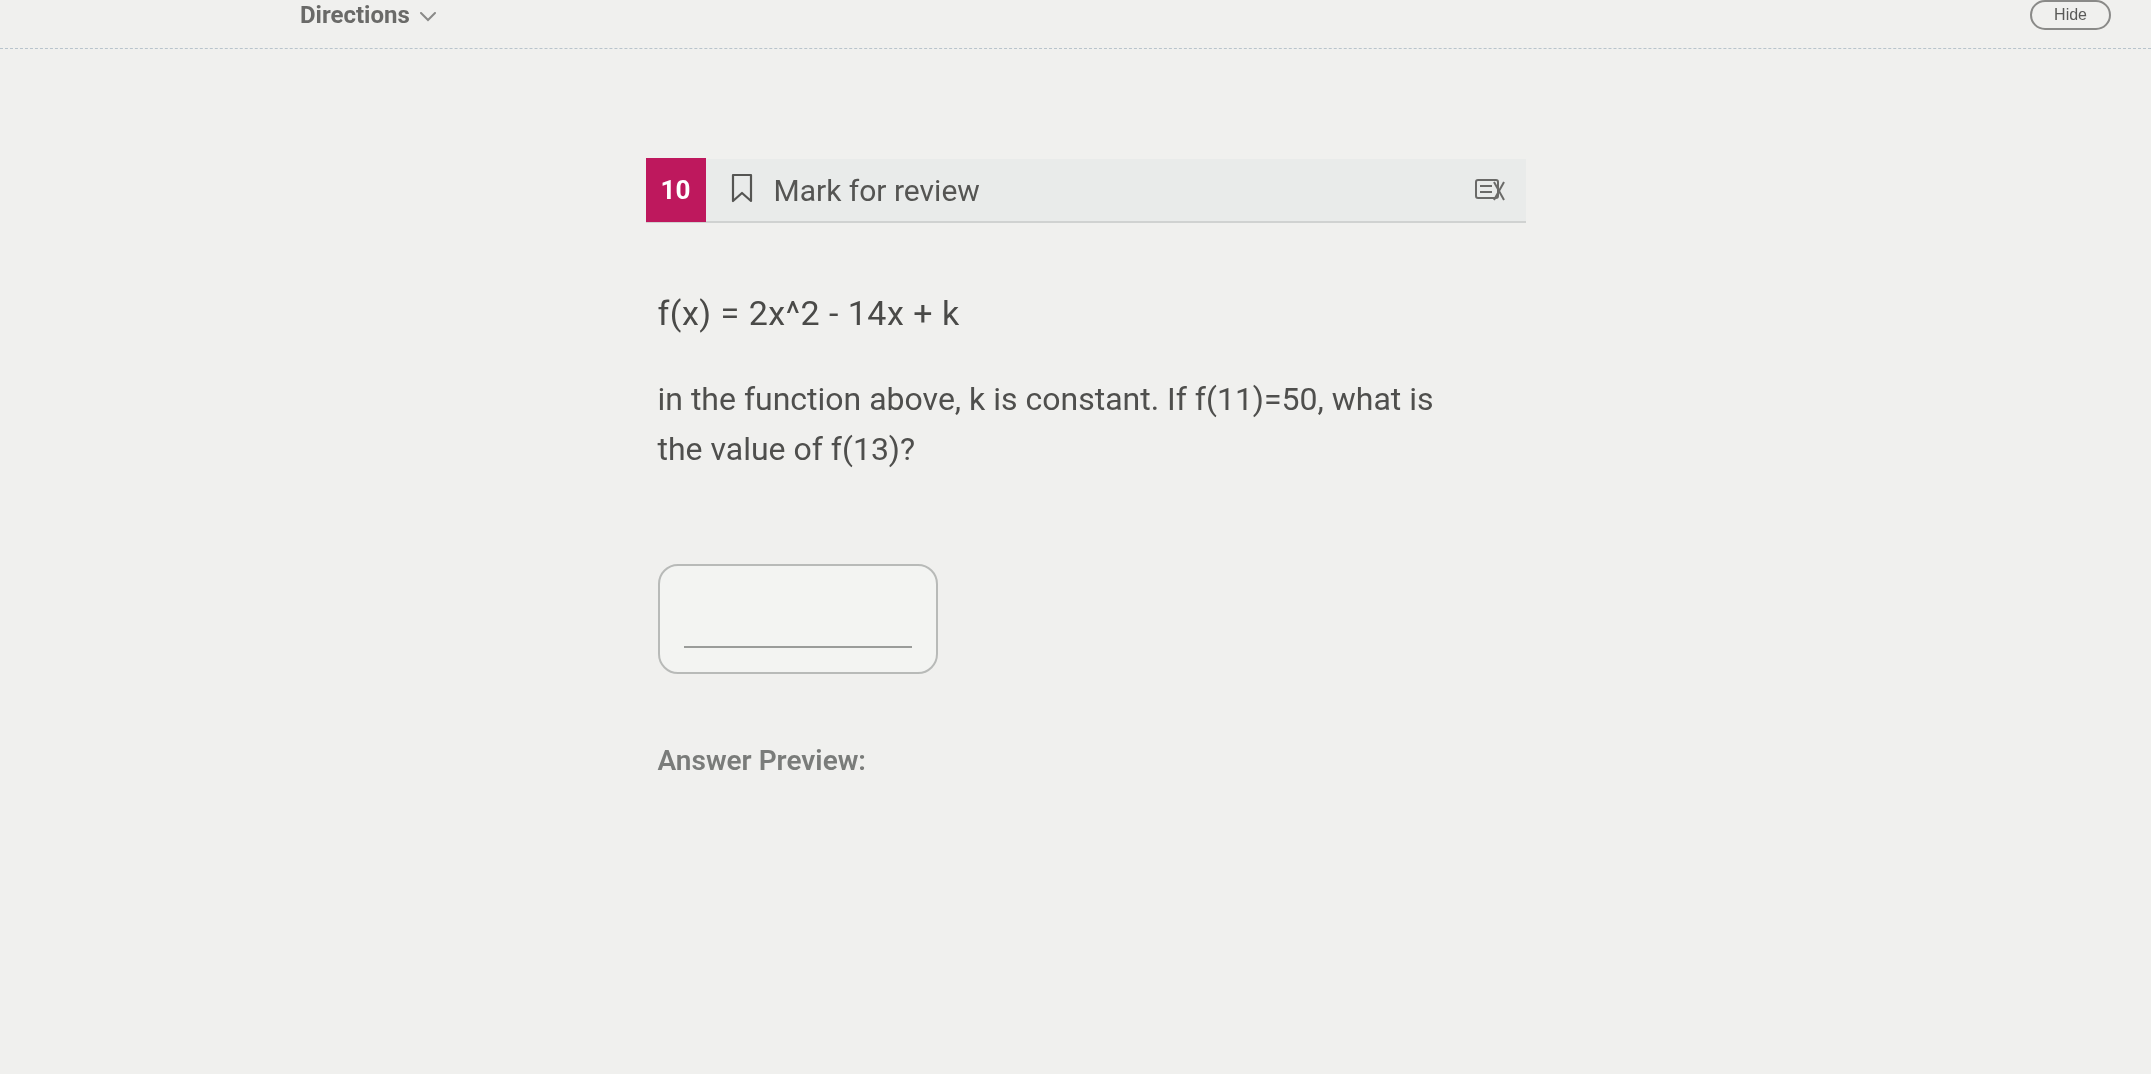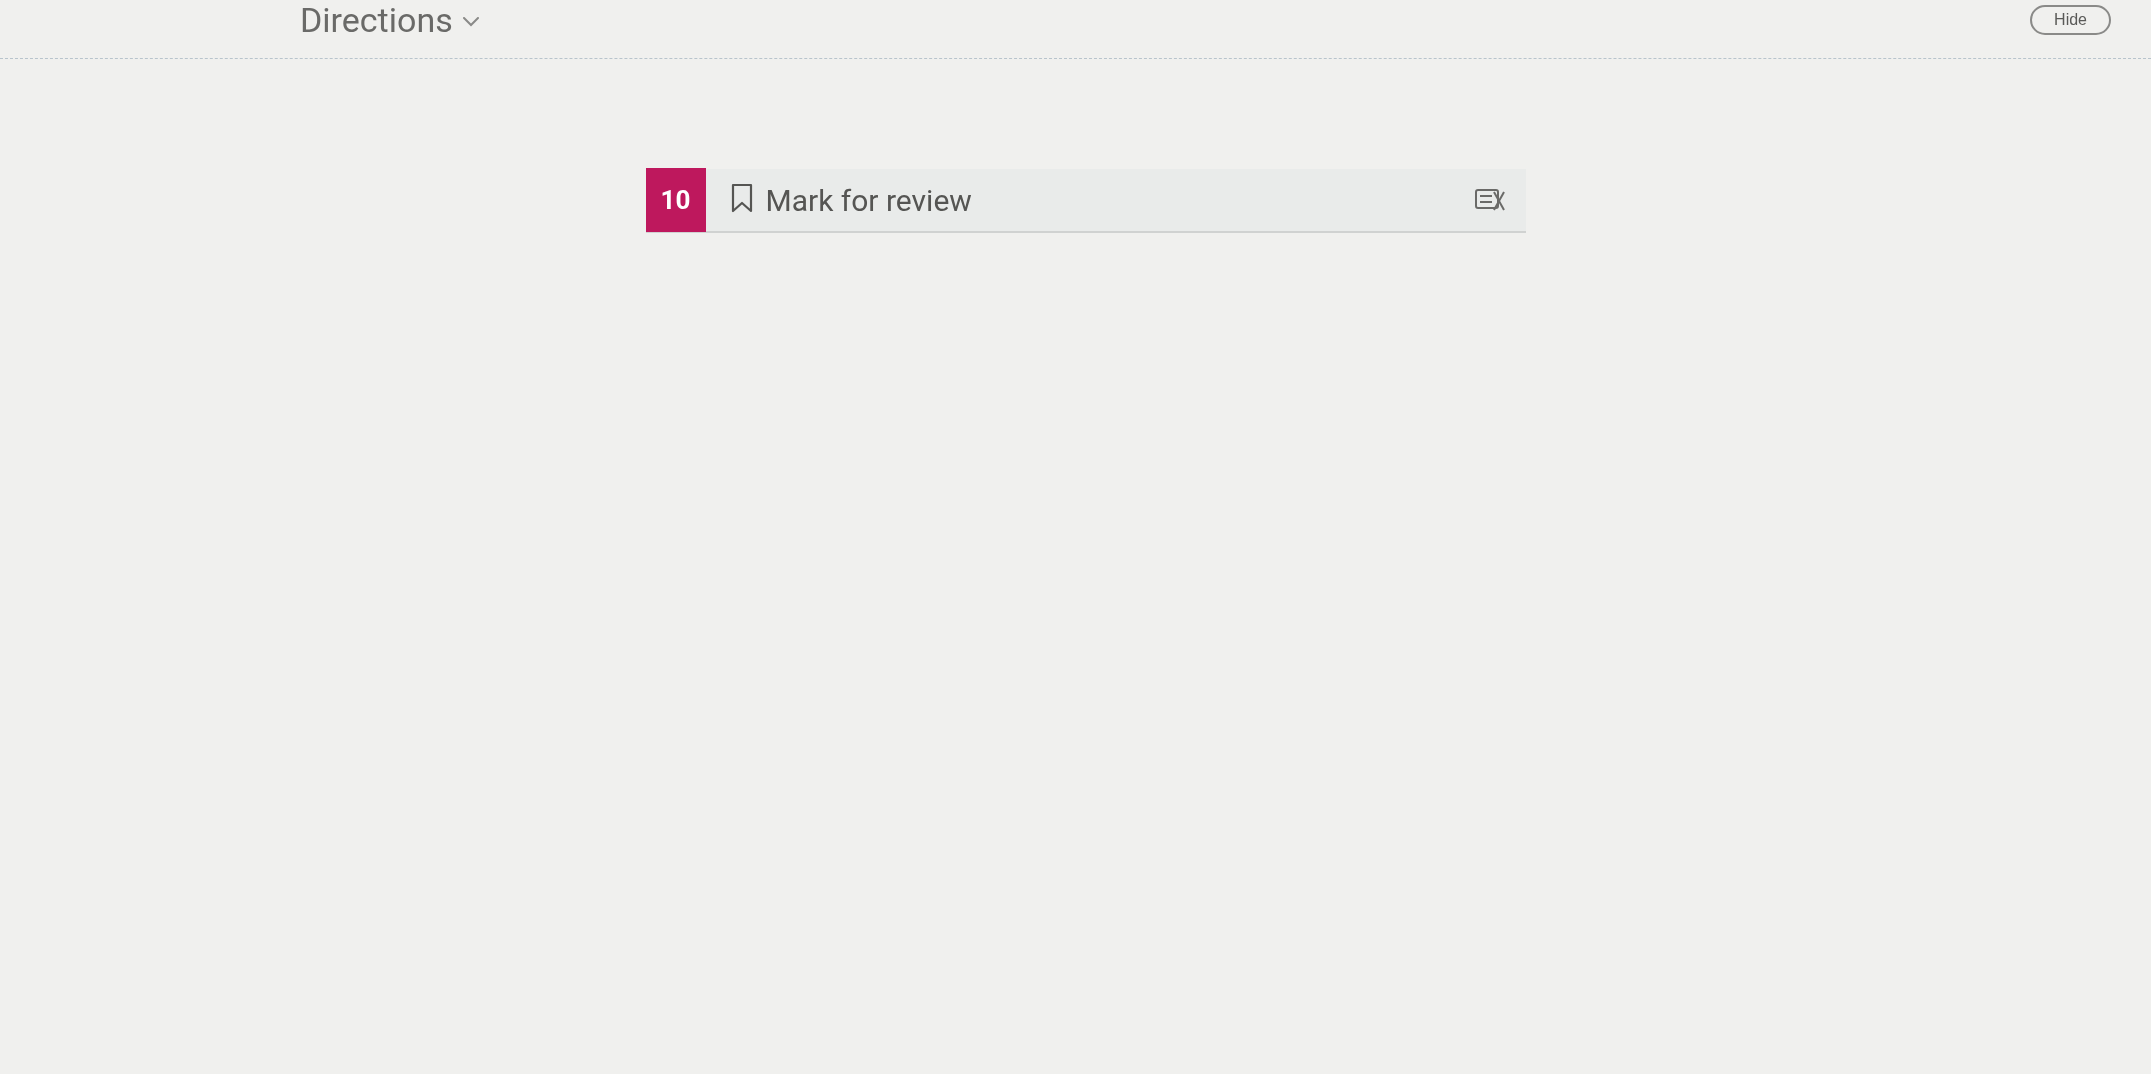--- a/index.html
+++ b/index.html
@@ -14,22 +14,22 @@
       display: flex;
       align-items: center;
       justify-content: space-between;
       padding: 0 40px 18px 300px;
       border-bottom: 1px dashed #b8c4cc;
     }
     .directions-btn {
       display: flex;
       align-items: center;
       gap: 10px;
-      font-size: 34px;
-      font-weight: 400;
+      font-size: 24px;
+      font-weight: 700;
       color: #6a6a68;
       cursor: pointer;
     }
     .directions-btn .chev {
       font-size: 18px;
       color: #8a8a88;
     }
     .hide-btn {
       border: 2px solid #8a8a88;
       border-radius: 22px;
@@ -60,21 +60,21 @@
       font-size: 26px;
       width: 60px;
       height: 64px;
       display: flex;
       align-items: center;
       justify-content: center;
     }
     .mark-wrap {
       display: flex;
       align-items: center;
-      gap: 12px;
+      gap: 20px;
       flex: 1;
       cursor: pointer;
     }
     .bookmark-icon {
       width: 24px;
       height: 30px;
     }
     .mark-label {
       font-size: 30px;
       color: #555553;
@@ -159,14 +159,24 @@
       <svg width="32" height="28" viewBox="0 0 32 28">
         <rect x="2" y="4" width="22" height="18" rx="2" fill="none" stroke="#6a6a68" stroke-width="2"></rect>
         <line x1="6" y1="10" x2="18" y2="10" stroke="#6a6a68" stroke-width="2"></line>
         <line x1="6" y1="16" x2="18" y2="16" stroke="#6a6a68" stroke-width="2"></line>
         <line x1="20" y1="6" x2="30" y2="24" stroke="#6a6a68" stroke-width="2"></line>
         <line x1="30" y1="6" x2="20" y2="24" stroke="#6a6a68" stroke-width="2"></line>
       </svg>
     </div>
   </div>
 
+  <div class="question-body">
+    <div class="formula">f(x) = 2x^2 - 14x + k</div>
+    <div class="prompt">in the function above, k is constant. If f(11)=50, what is the value of f(13)?</div>
+
+    <div class="answer-input">
+      <div class="answer-line"></div>
+    </div>
+
+    <div class="answer-preview">Answer Preview:</div>
+  </div>
 
 </div>
 
 </body></html>

